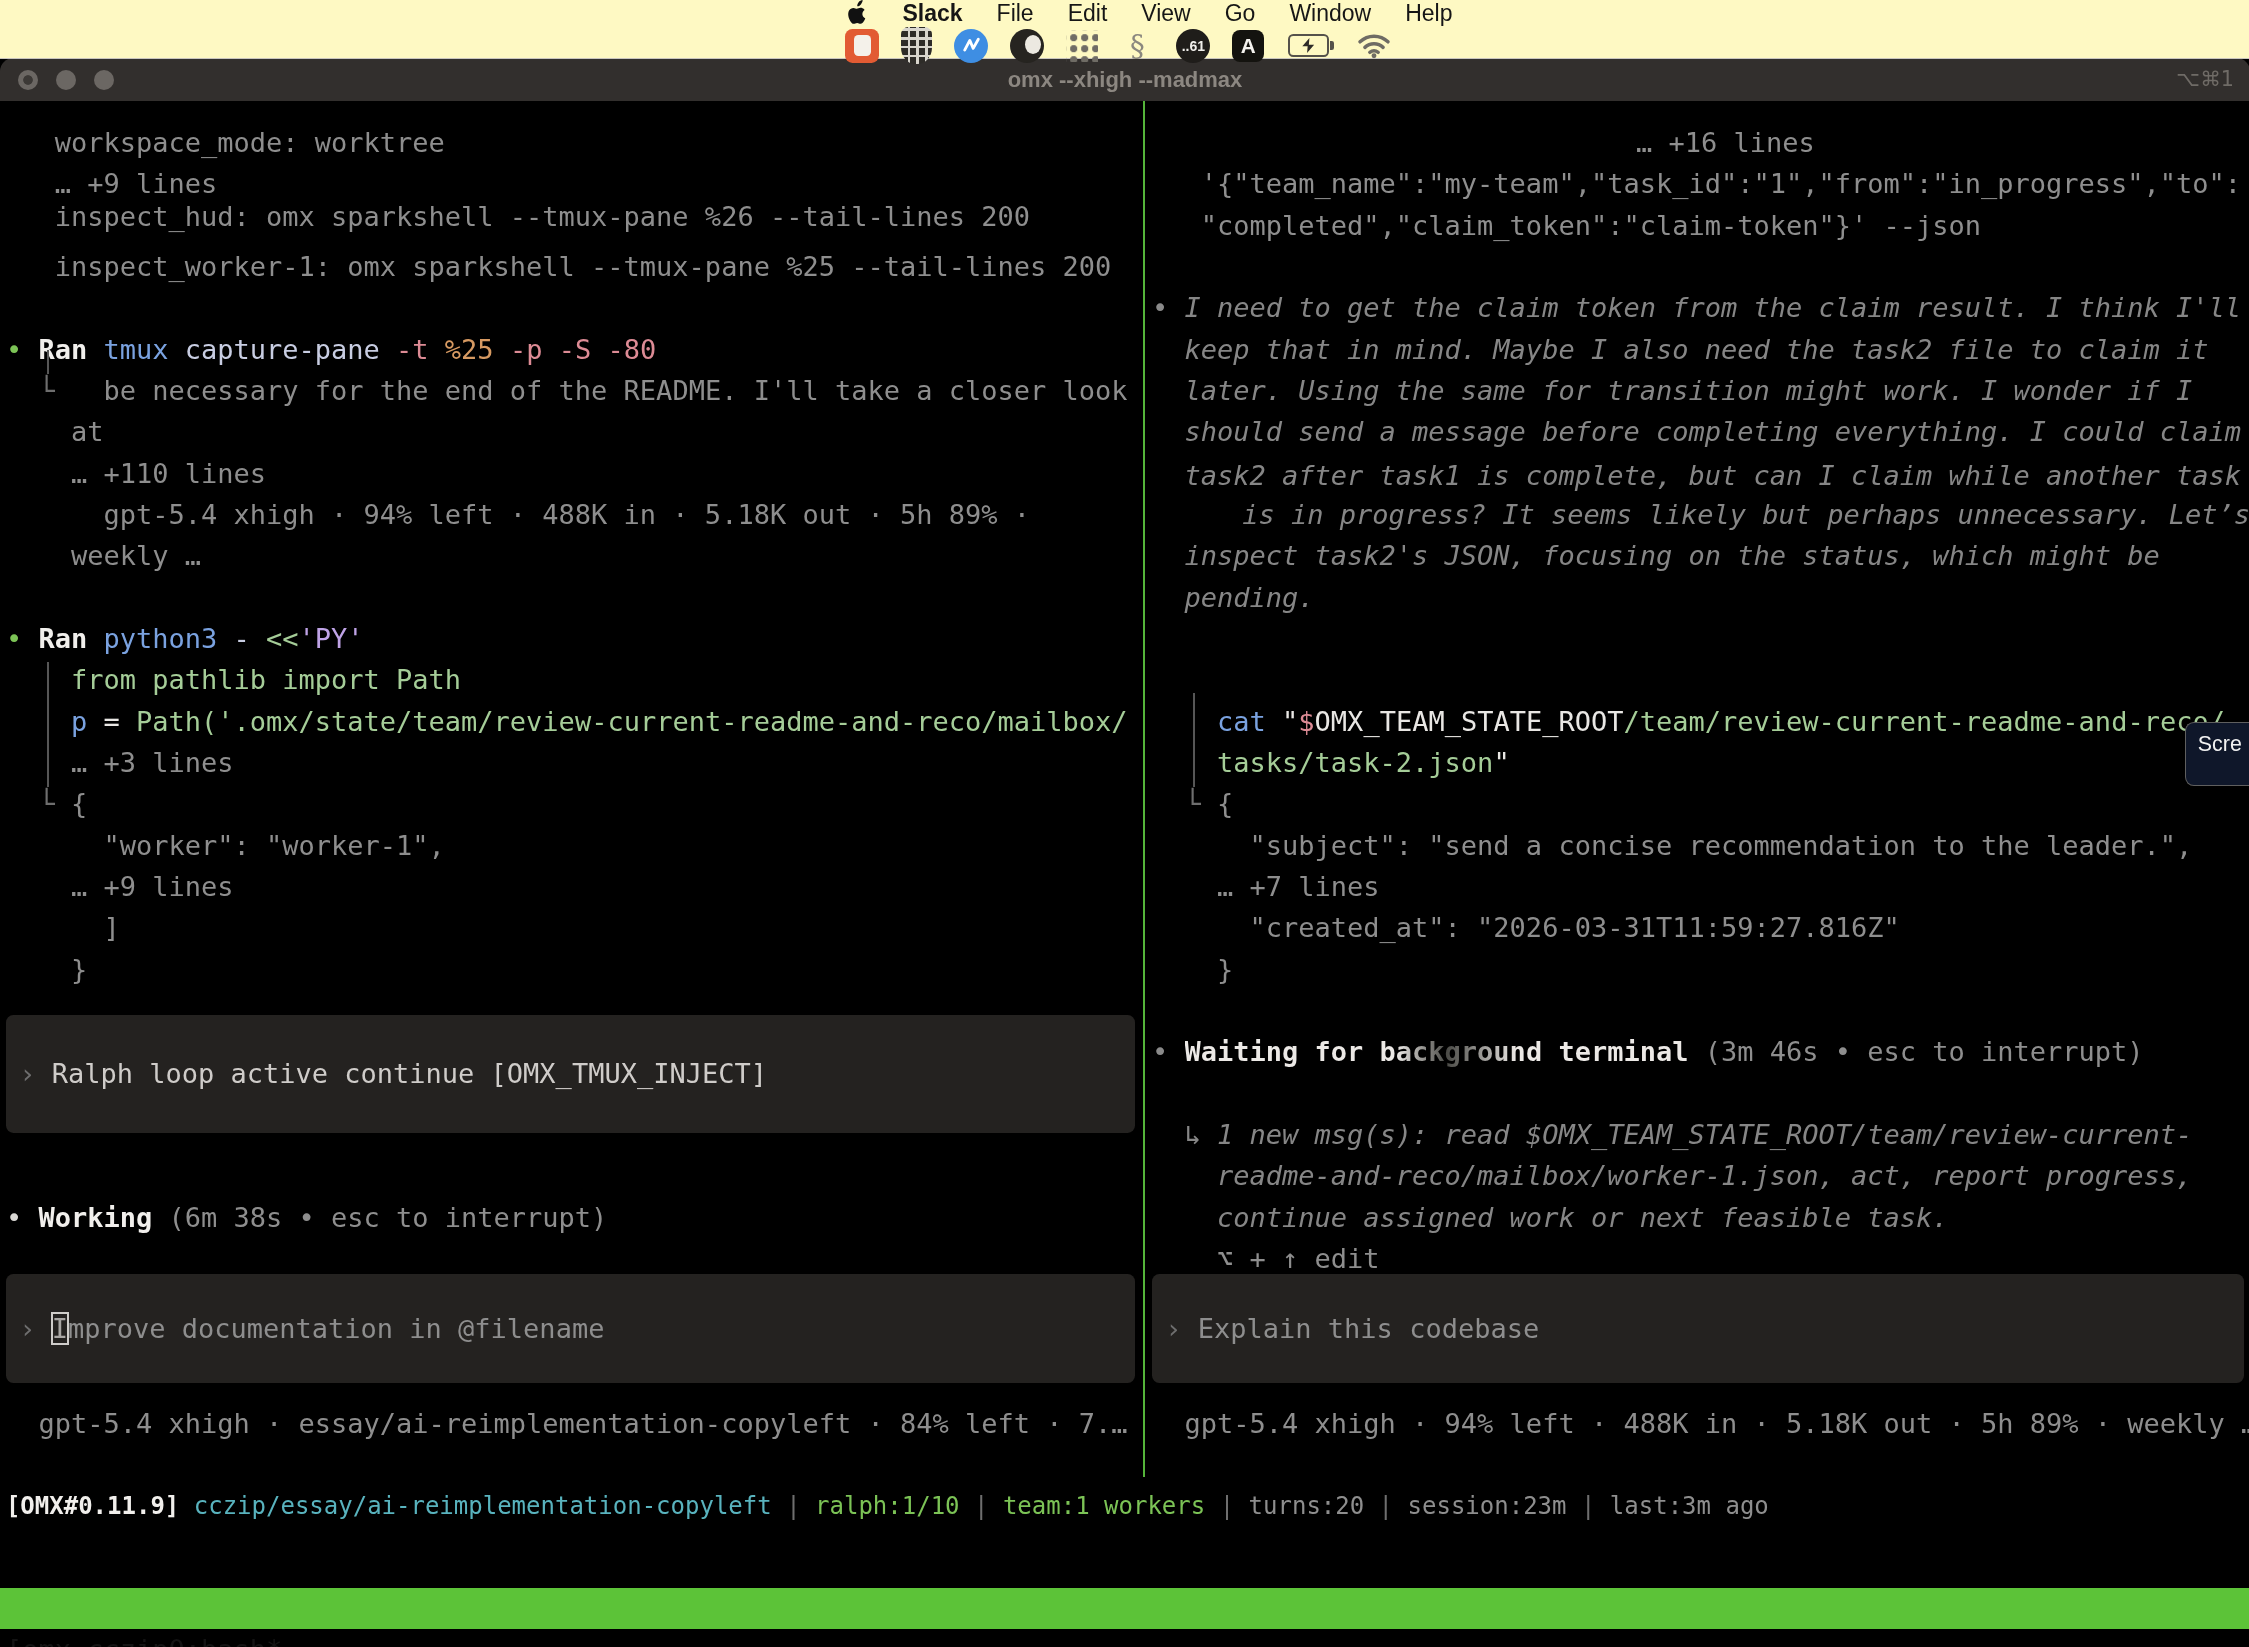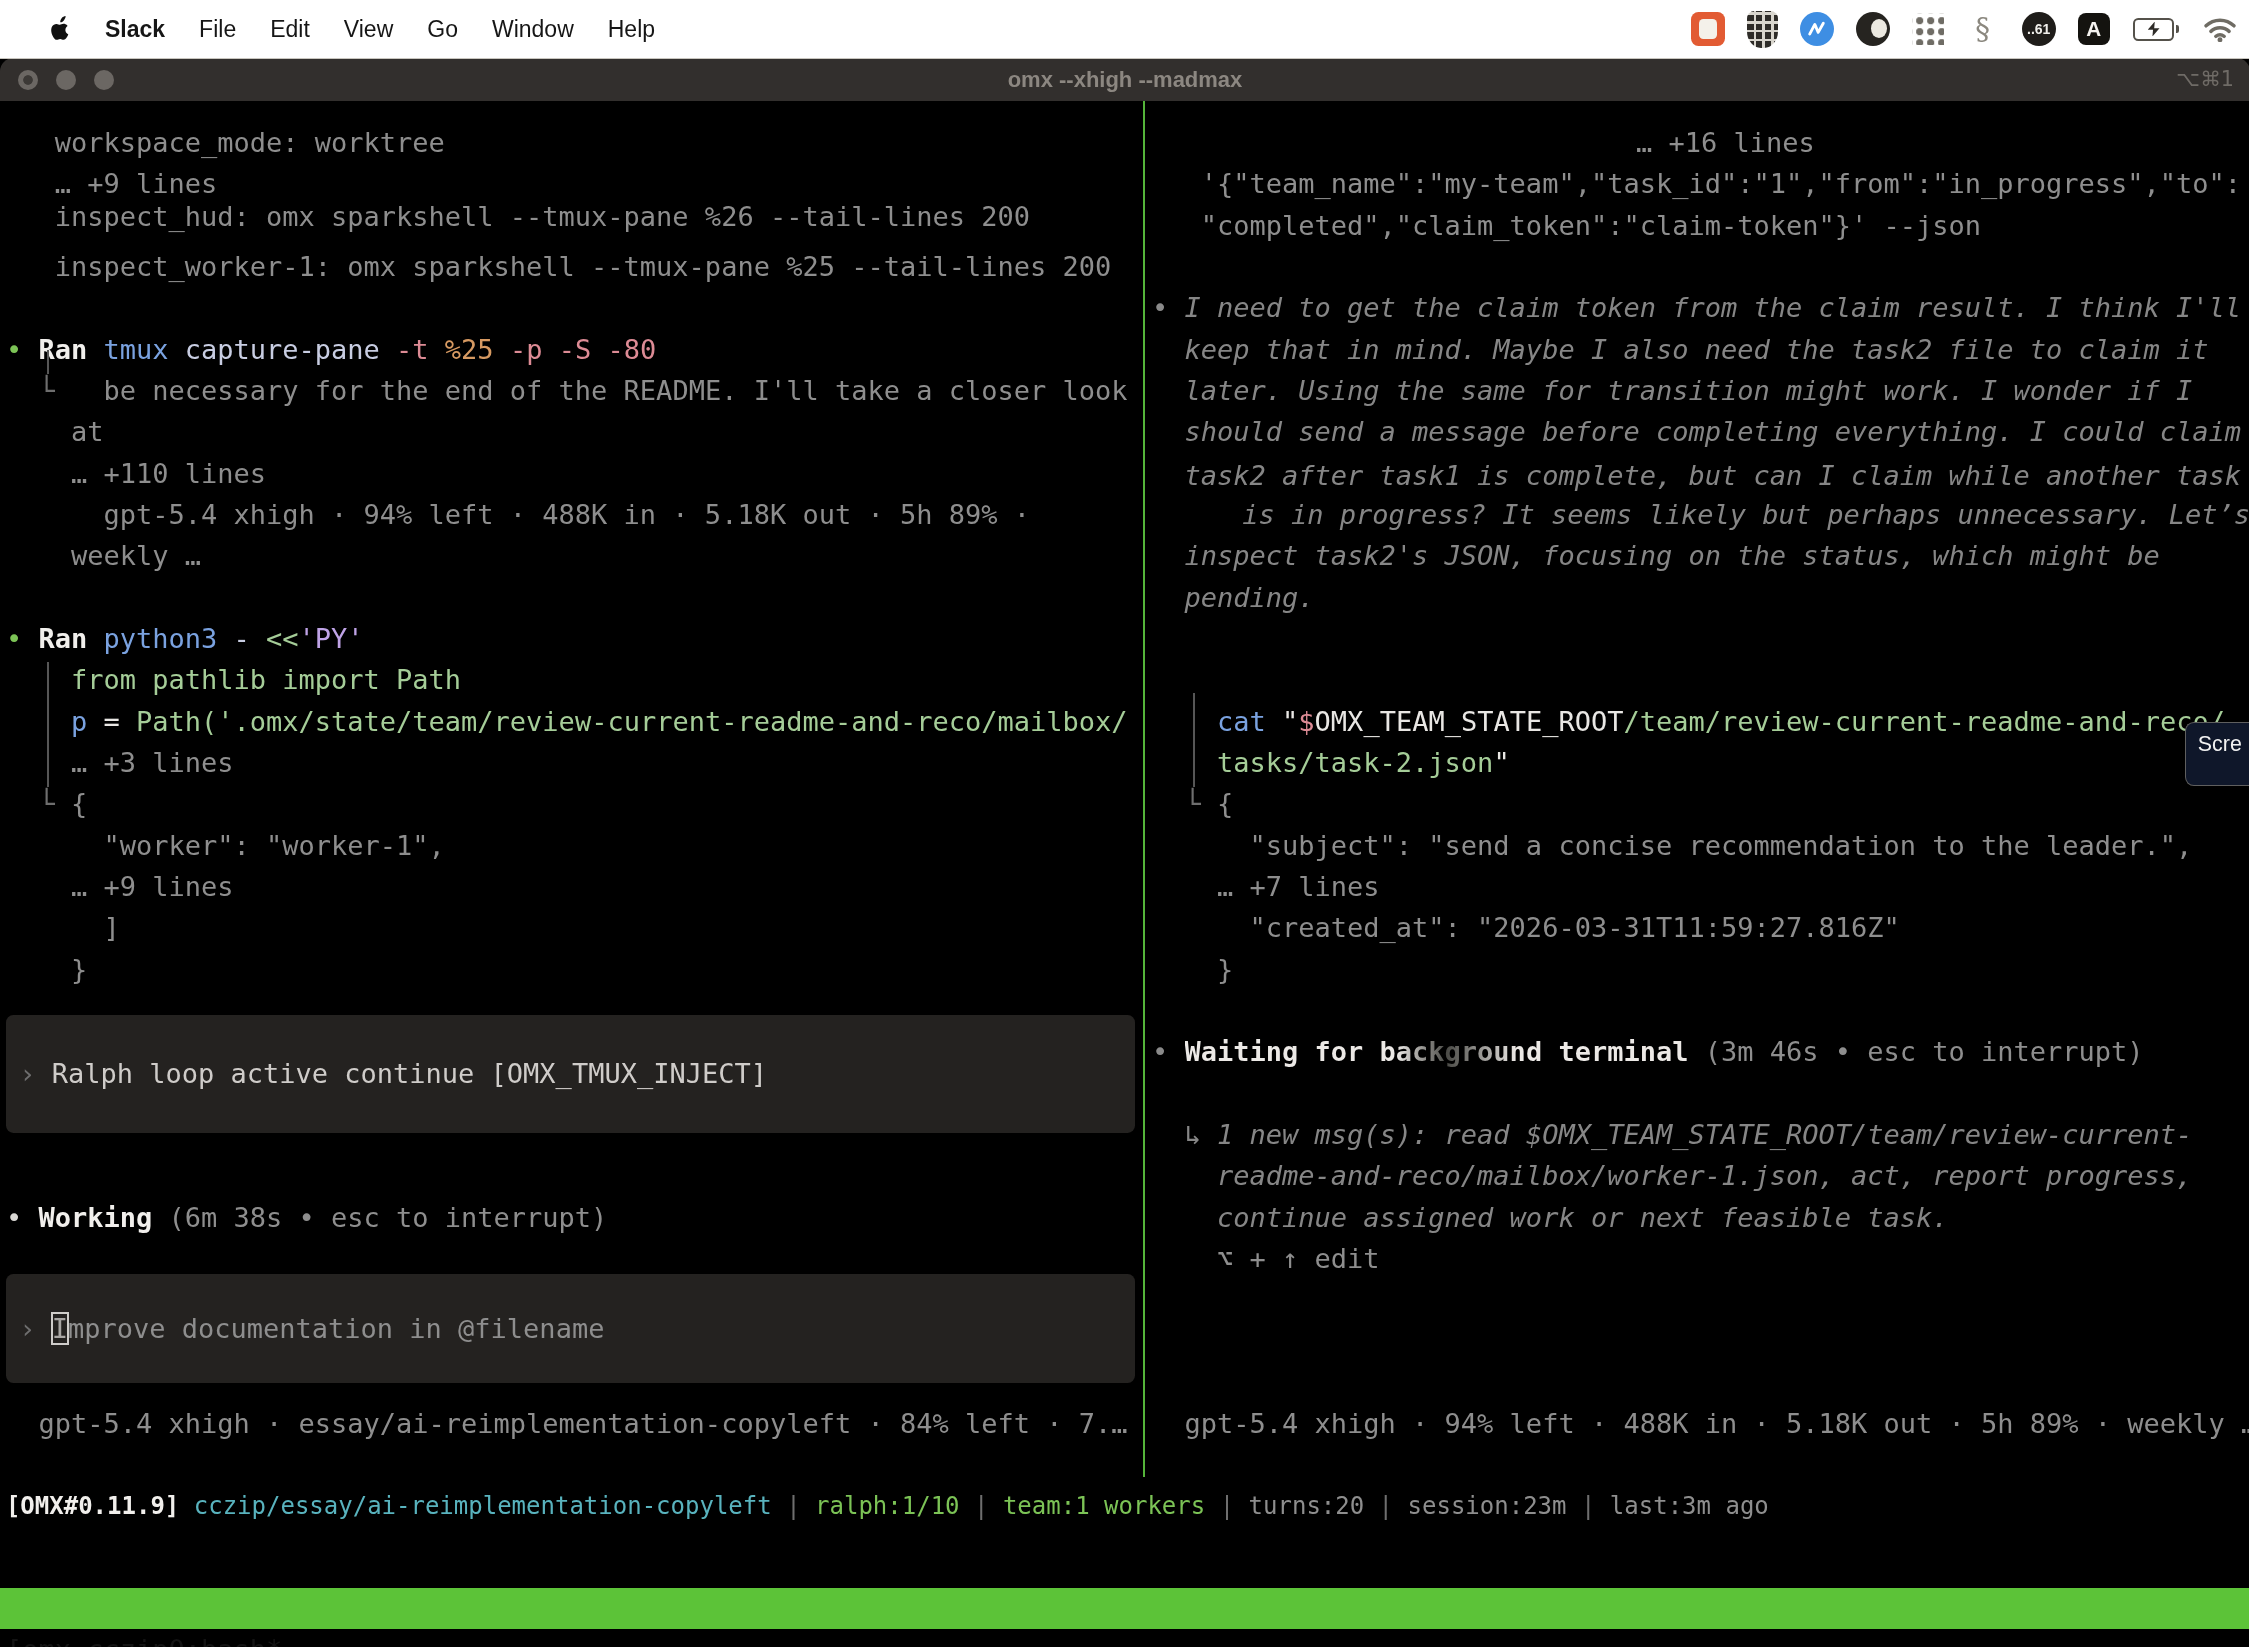--- a/index.html
+++ b/index.html
@@ -1,22 +1,22 @@
 <!DOCTYPE html>
 <html style="font-size:11.8px"><head>
 <meta charset="utf-8">
 <style>
   html,body{margin:0;padding:0;}
   body{width:2250px;height:1648px;background:#000;position:relative;overflow:hidden;
        font-family:"DejaVu Sans Mono",monospace;}
 
   
-  .menubar{position:absolute;top:0;left:0;right:0;height:58px;background:#ffffff;
+  .menubar{position:absolute;top:0;left:0;right:0;height:58px;background:#fef9c3;
     border-bottom:0.7px solid #c9c6bf;display:flex;align-items:center;justify-content:space-between;
-    font-family:"Liberation Sans",sans-serif;font-size:23px;color:#161616;z-index:30;}
+    font-family:"Liberation Sans",sans-serif;font-size:23px;color:#161616;z-index:30;flex-direction:column;}
   .mb-left{display:flex;align-items:center;padding-left:49px;gap:34px;}
   .mb-left .apple{display:flex;align-items:center;}
   .mb-item{white-space:nowrap;}
   .mb-item.app{font-weight:bold;}
   .mb-right{display:flex;align-items:center;gap:22px;padding-right:13.3px;}
   .ic{width:34px;height:34px;display:flex;align-items:center;justify-content:center;position:relative;}
   .ic-chat{background:#e25b33;border-radius:7.4px;}
   .ic-chat-inner{width:17.7px;height:20.7px;background:#f4f1ea;border-radius:4.4px;}
   .ic-shield{width:31px;height:37px;background:#2e2c28;border-radius:7.4px 7.4px 45% 45%;
     background-image:repeating-linear-gradient(0deg,transparent 0 6.6px,#d8d5cd 6.6px 8.9px),
@@ -215,20 +215,23 @@
 
   <div class="divider"></div>
 
   <div class="tbox box-ralph">
     <div class="boxrow"><span class="dim">› </span><span class="light">Ralph loop active continue [OMX_TMUX_INJECT]</span></div>
   </div>
 
   <div class="tbox box-input-left">
     <div class="boxrow"><span class="dim">› </span><span class="cursor">I</span><span class="gray">mprove documentation in @filename</span></div>
   </div>
+  <div class="tbox box-input-right">
+    <div class="boxrow"><span class="dim">› </span><span class="gray">Explain this codebase</span></div>
+  </div>
 
   <div class="omx-line"><span class="bwhite">[OMX#0.11.9]</span><span> </span><span class="cyan">cczip/essay/ai-reimplementation-copyleft</span><span class="dim"> | </span><span class="lime">ralph:1/10</span><span class="dim"> | </span><span class="lime">team:1 workers</span><span class="dim"> | </span><span class="gray">turns:20</span><span class="dim"> | </span><span class="gray">session:23m</span><span class="dim"> | </span><span class="gray">last:3m ago</span></div>
 
   <div class="tmuxbar">
     <span class="tleft">[omx-cczip0:bash*</span>
     
   </div>
 
   <div class="scre">Scre</div>
 </div>

